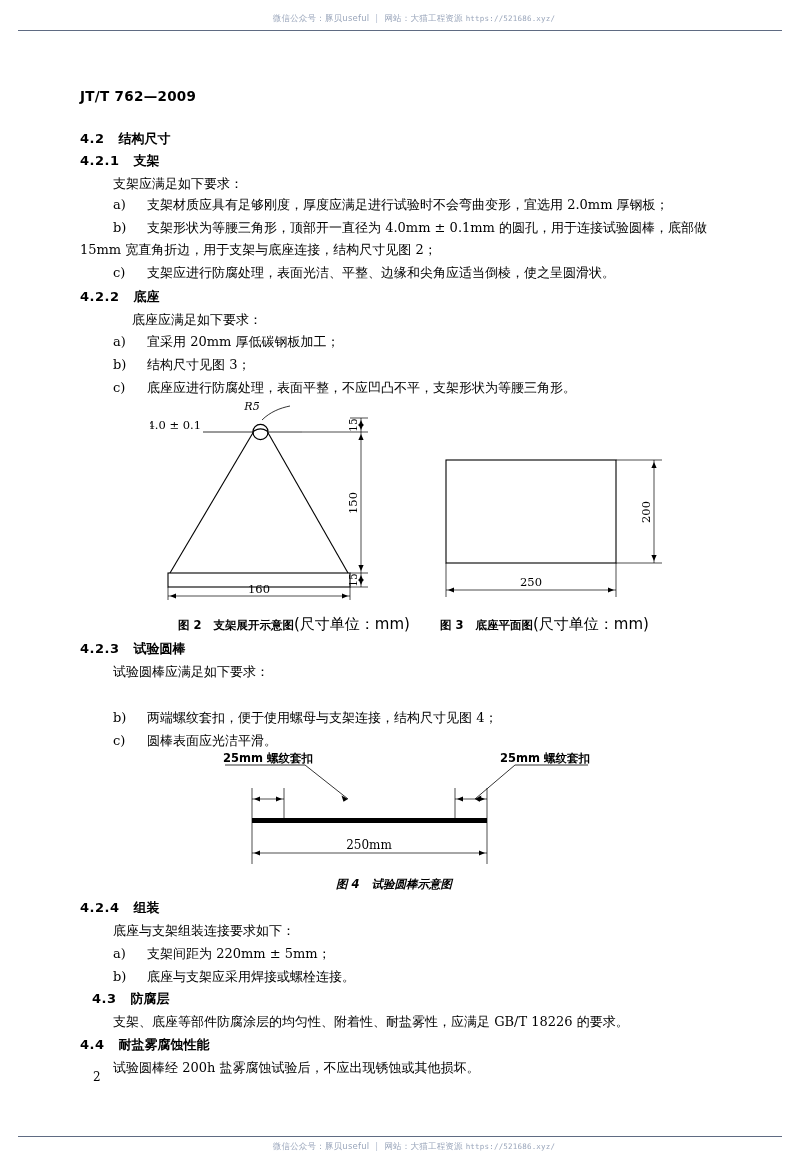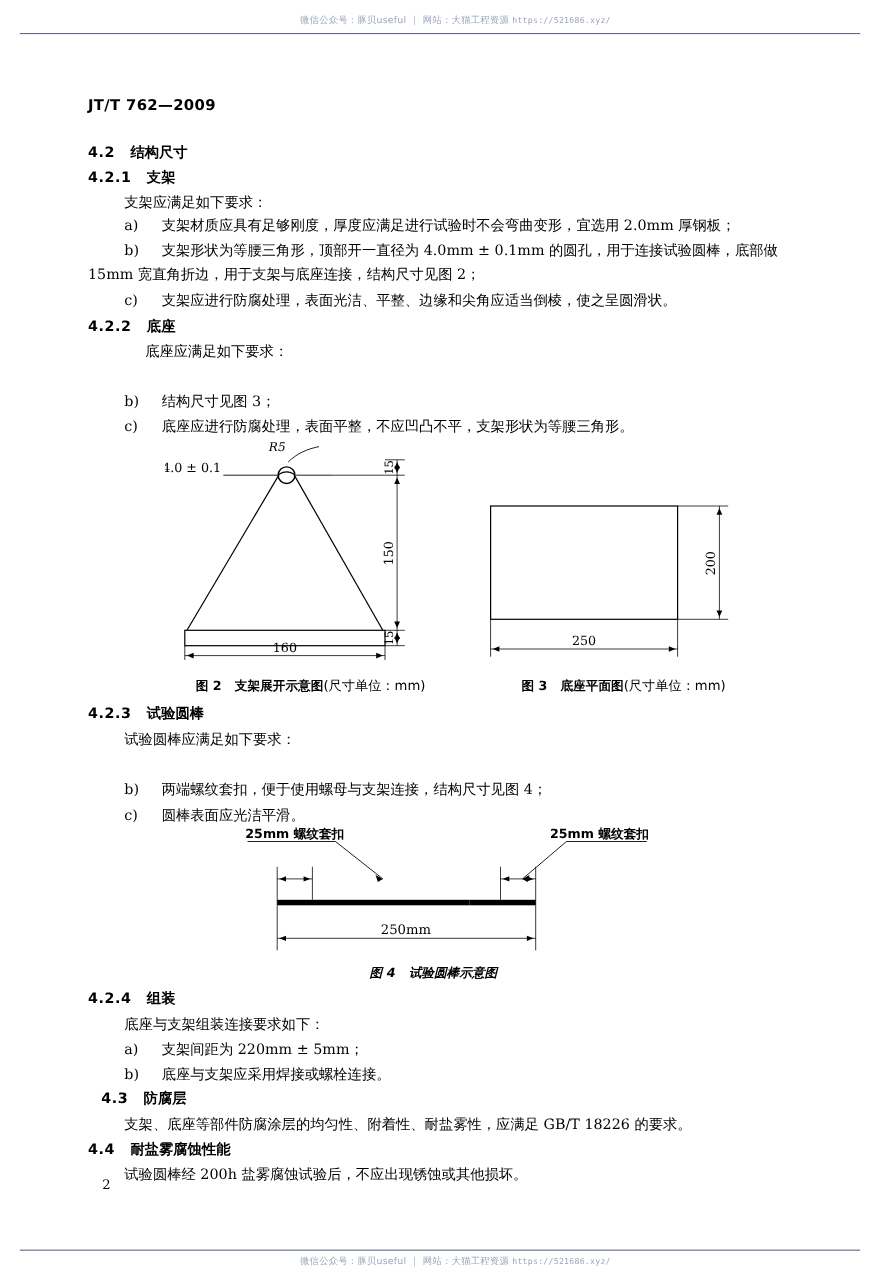--- a/index.html
+++ b/index.html
@@ -80,21 +80,21 @@
   }
   .list-t .mk { display: inline-block; width: 34px; font-family: "DejaVu Serif","Liberation Serif",serif; }
 
   .fig-cap {
     position: absolute;
     font-size: 11.5px;
     font-weight: bold;
     white-space: nowrap;
     font-family: "DejaVu Sans", "Liberation Sans", sans-serif;
   }
-  .fig-cap .unit { font-weight: normal; font-size: 12px; }
+  .fig-cap .unit { font-weight: normal; font-size: 15px; }
 
   .page-no {
     position: absolute;
     left: 93px;
     top: 1070px;
     font-size: 12px;
     font-family: "DejaVu Serif", "Liberation Serif", serif;
   }
 
   
@@ -138,20 +138,23 @@
   <div class="list-t" style="left:113px; top:264px;">
     <span class="mk">c)</span><span>支架应进行防腐处理，表面光洁、平整、边缘和尖角应适当倒棱，使之呈圆滑状。</span>
   </div>
 
   <div class="clause-h" style="left:80px; top:288px;">
     <span class="num">4.2.2</span><span class="ttl">底座</span>
   </div>
 
   <div class="body-t" style="left:113px; top:311px;margin-left:19px;">底座应满足如下要求：</div>
 
+  <div class="list-t" style="left:113px; top:333px;">
+    <span class="mk">a)</span><span>宜采用 20mm 厚低碳钢板加工；</span>
+  </div>
   <div class="list-t" style="left:113px; top:356px;">
     <span class="mk">b)</span><span>结构尺寸见图 3；</span>
   </div>
   <div class="list-t" style="left:113px; top:379px;">
     <span class="mk">c)</span><span>底座应进行防腐处理，表面平整，不应凹凸不平，支架形状为等腰三角形。</span>
   </div>
 
   <div class="fig" style="left:150px; top:400px;">
     <svg width="260" height="205" viewBox="0 0 260 205">
       <g fill="none" stroke="#000" stroke-width="1.1">
@@ -241,21 +244,21 @@
         <polygon points="8,150 14,147.4 14,152.6"></polygon>
         <polygon points="174,150 168,147.4 168,152.6"></polygon>
       </g>
       <text x="91" y="146" font-family="DejaVu Serif, Liberation Serif, serif" font-size="11.5" text-anchor="middle">250</text>
     </svg>
   </div>
 
   <div class="fig-cap" style="left:178px; top:615px;">
     <span>图 2</span><span style="margin-left:12px">支架展开示意图</span><span class="unit">(尺寸单位：mm)</span>
   </div>
-  <div class="fig-cap" style="left:474px; top:615px;">
+  <div class="fig-cap" style="left:440px; top:615px;">
     <span>图 3</span><span style="margin-left:12px">底座平面图</span><span class="unit">(尺寸单位：mm)</span>
   </div>
 
   <div class="clause-h" style="left:80px; top:640px;">
     <span class="num">4.2.3</span><span class="ttl">试验圆棒</span>
   </div>
   <div class="body-t" style="left:113px; top:663px;">试验圆棒应满足如下要求：</div>
   <div class="list-t" style="left:113px; top:709px;">
     <span class="mk">b)</span><span>两端螺纹套扣，便于使用螺母与支架连接，结构尺寸见图 4；</span>
   </div>

